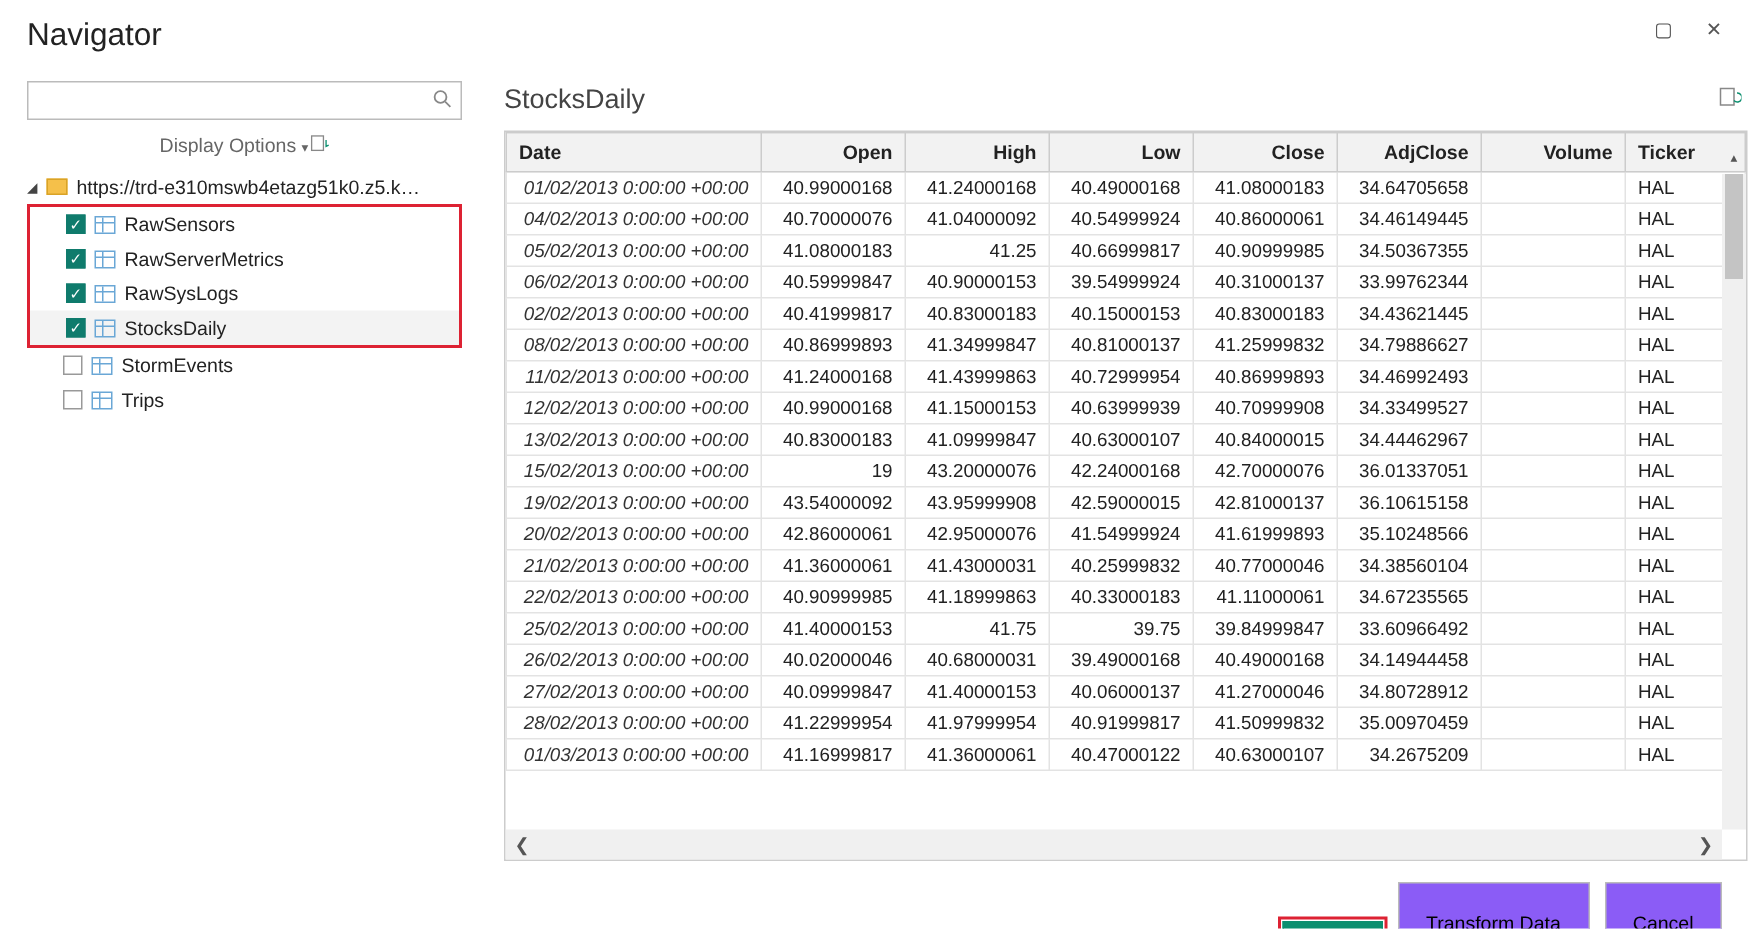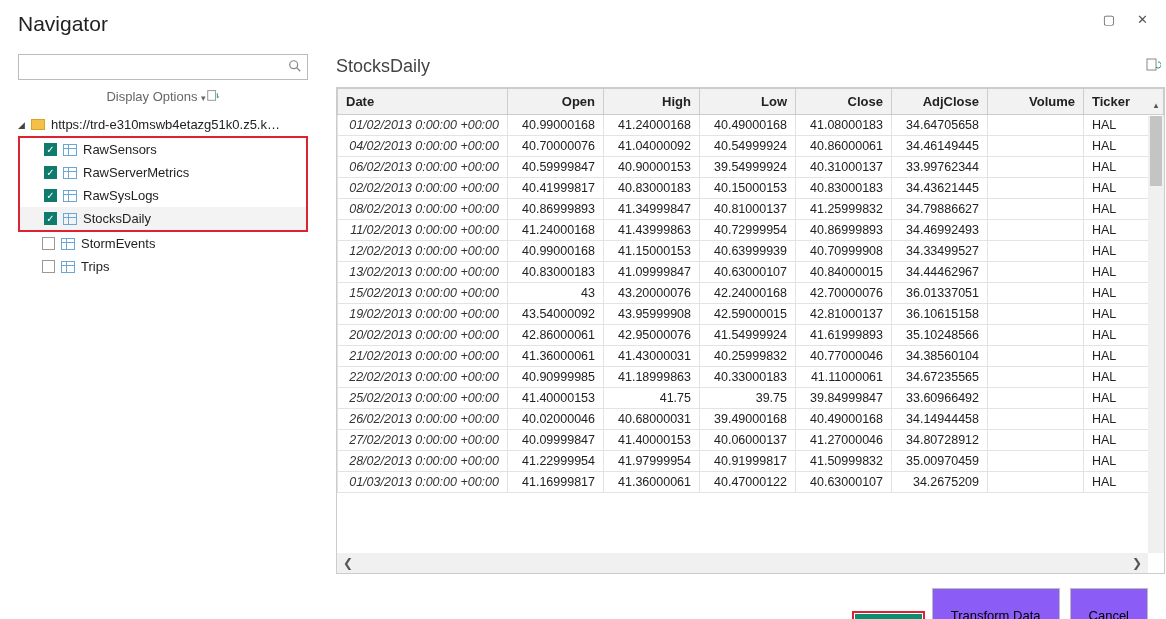--- a/index.html
+++ b/index.html
@@ -172,20 +172,30 @@
                 <td class="date">04/02/2013 0:00:00 +00:00</td>
                 <td class="num">40.70000076</td>
                 <td class="num">41.04000092</td>
                 <td class="num">40.54999924</td>
                 <td class="num">40.86000061</td>
                 <td class="num">34.46149445</td>
                 <td class="num"></td>
                 <td>HAL</td>
               </tr>
               <tr>
+                <td class="date">05/02/2013 0:00:00 +00:00</td>
+                <td class="num">41.08000183</td>
+                <td class="num">41.25</td>
+                <td class="num">40.66999817</td>
+                <td class="num">40.90999985</td>
+                <td class="num">34.50367355</td>
+                <td class="num"></td>
+                <td>HAL</td>
+              </tr>
+              <tr>
                 <td class="date">06/02/2013 0:00:00 +00:00</td>
                 <td class="num">40.59999847</td>
                 <td class="num">40.90000153</td>
                 <td class="num">39.54999924</td>
                 <td class="num">40.31000137</td>
                 <td class="num">33.99762344</td>
                 <td class="num"></td>
                 <td>HAL</td>
               </tr>
               <tr>
@@ -233,21 +243,21 @@
                 <td class="num">40.83000183</td>
                 <td class="num">41.09999847</td>
                 <td class="num">40.63000107</td>
                 <td class="num">40.84000015</td>
                 <td class="num">34.44462967</td>
                 <td class="num"></td>
                 <td>HAL</td>
               </tr>
               <tr>
                 <td class="date">15/02/2013 0:00:00 +00:00</td>
-                <td class="num">43</td>
+                <td class="num">19</td>
                 <td class="num">43.20000076</td>
                 <td class="num">42.24000168</td>
                 <td class="num">42.70000076</td>
                 <td class="num">36.01337051</td>
                 <td class="num"></td>
                 <td>HAL</td>
               </tr>
               <tr>
                 <td class="date">19/02/2013 0:00:00 +00:00</td>
                 <td class="num">43.54000092</td>

